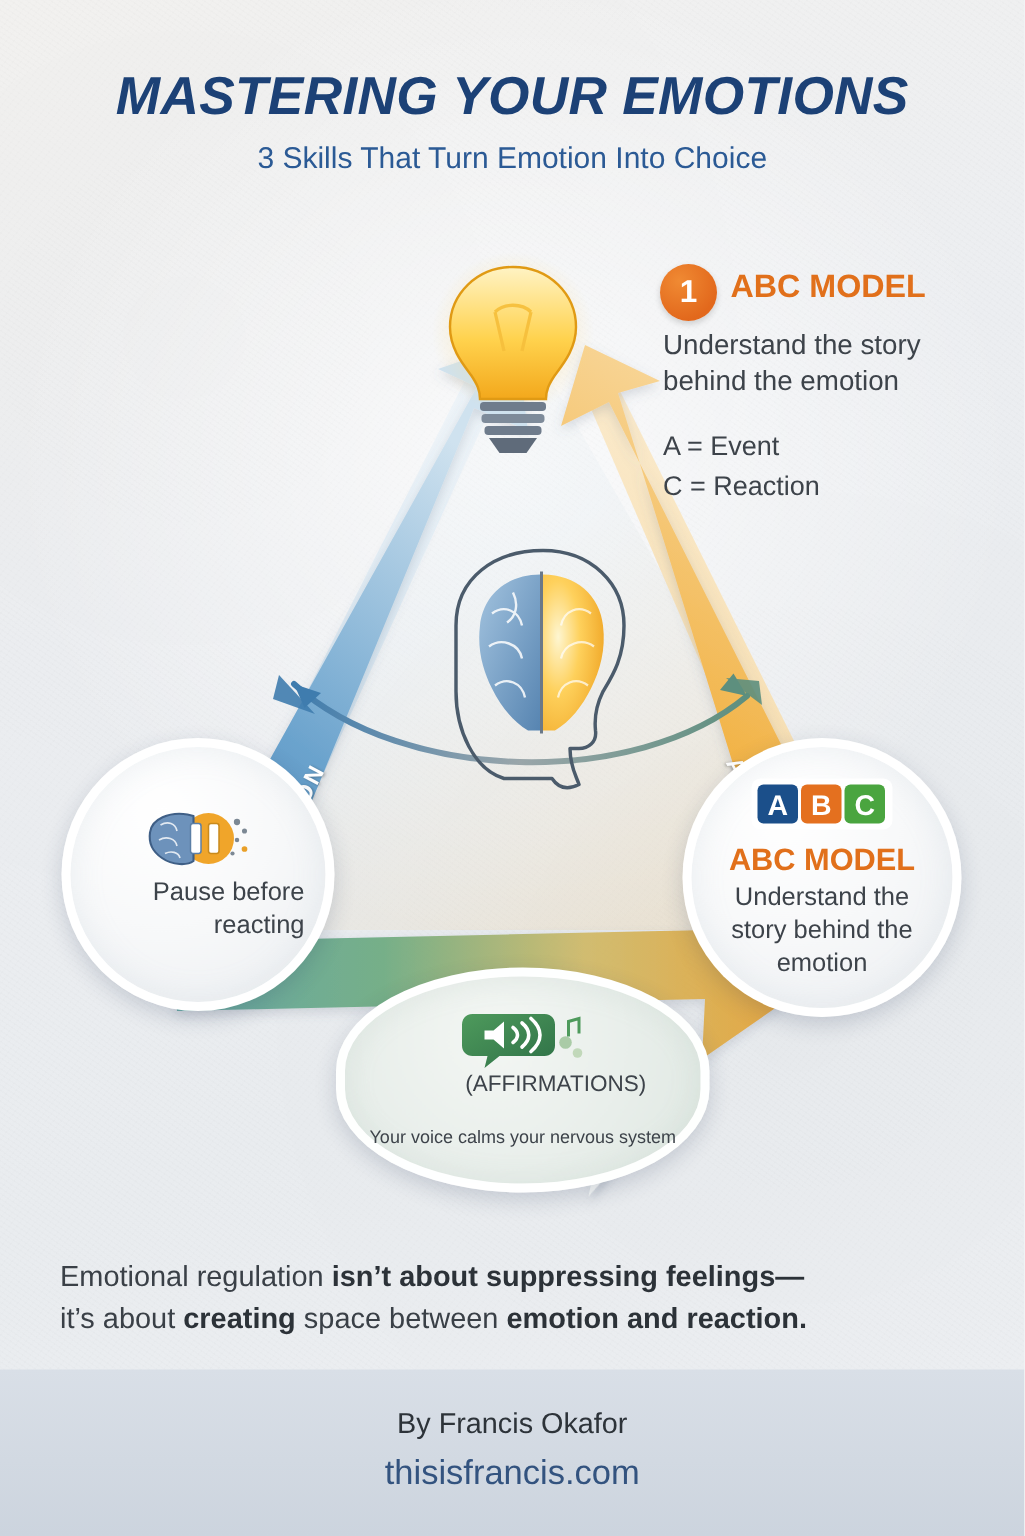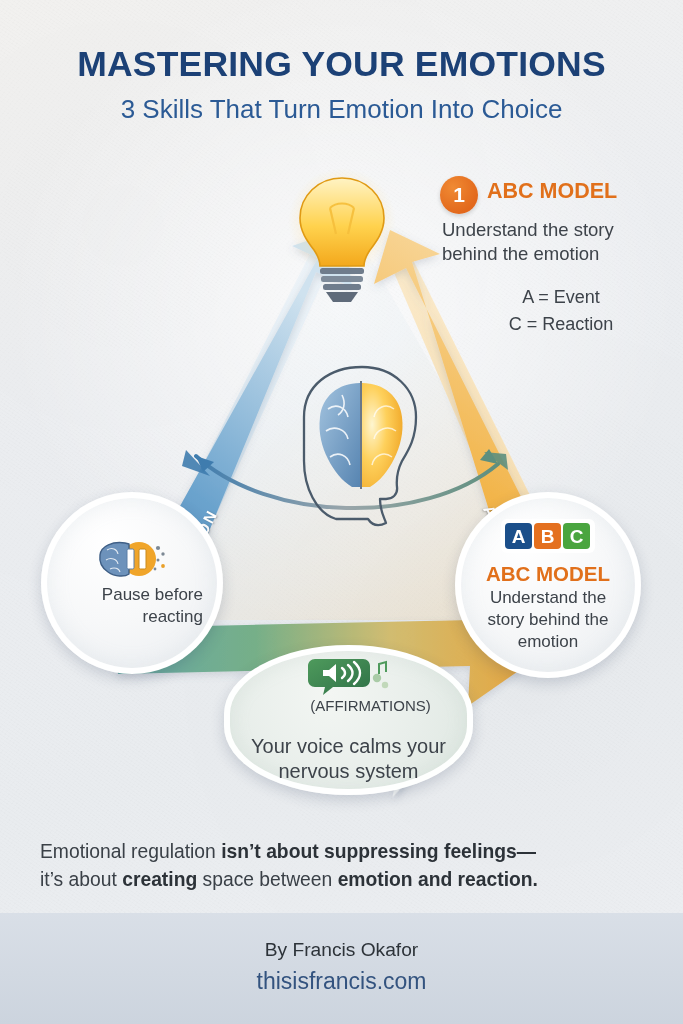--- a/index.html
+++ b/index.html
@@ -23,24 +23,24 @@
       repeating-linear-gradient(-52deg, rgba(0,0,0,.013) 0 1px, rgba(255,255,255,.018) 1px 4px),
       radial-gradient(circle at 18% 22%, rgba(0,0,0,.02), transparent 42%),
       radial-gradient(circle at 78% 66%, rgba(0,0,0,.018), transparent 45%);
     mix-blend-mode:multiply;
   }
 
   
   .header{position:absolute;top:0;left:0;right:0;text-align:center;padding-top:47px;}
   .title{
     font-size:35.5px;font-weight:bold;color:#1c4176;letter-spacing:.2px;
-    line-height:1;margin:0;
+    line-height:1;margin:0;font-style:italic;
   }
   .subtitle{
-    font-size:26px;color:#2b5a95;margin:13px 0 0 0;line-height:1;font-weight:400;
+    font-size:20px;color:#2b5a95;margin:13px 0 0 0;line-height:1;font-weight:400;
   }
 
   
   .diagram{position:absolute;left:0;top:150px;width:683px;height:700px;}
   .diagram svg{position:absolute;left:0;top:0;}
 
   .edge-label{
     position:absolute;color:#ffffff;font-weight:bold;
     text-shadow:0 1px 2px rgba(0,0,0,.28);
     white-space:nowrap;pointer-events:none;
@@ -66,21 +66,21 @@
     color:#fff;font-size:21px;font-weight:bold;
     display:flex;align-items:center;justify-content:center;
     box-shadow:0 2px 4px rgba(0,0,0,.16);
   }
   .callout-title{
     color:#e1701b;font-size:21.5px;font-weight:bold;margin-top:5px;line-height:1;
   }
   .callout-desc{
     color:#3d434a;font-size:18.5px;line-height:1.31;margin:4px 0 0 2px;width:215px;
   }
-  .callout-list{margin:18px 0 0 2px;color:#3d434a;font-size:18px;line-height:1.47;text-align:center;}
+  .callout-list{margin:18px 0 0 2px;color:#3d434a;font-size:18px;line-height:1.47;}
 
   
   .node{
     position:absolute;border-radius:50%;
     background:
       radial-gradient(circle at 36% 26%, #ffffff 0%, #f7f8f9 48%, #eaedf0 100%);
     border:6px solid rgba(255,255,255,.96);
     box-shadow:0 5px 14px rgba(40,60,90,.19), inset 0 0 22px rgba(170,185,200,.16);
     display:flex;flex-direction:column;align-items:center;justify-content:center;
     text-align:center;box-sizing:border-box;
@@ -107,21 +107,21 @@
   .bubble-tail{
     position:absolute;left:396px;top:762px;width:0;height:0;
     border-left:17px solid rgba(250,252,250,.97);
     border-top:8px solid transparent;
     border-bottom:30px solid transparent;
     transform:rotate(12deg);
     filter:drop-shadow(2px 3px 3px rgba(40,60,90,.18));
   }
   .bubble-title{color:#2f6b45;font-size:20.5px;font-weight:bold;margin-top:4px;line-height:1.05;}
   .bubble-sub{color:#3d434a;font-size:15px;margin-top:1px;margin-left:44px;}
-  .bubble-desc{color:#3d434a;font-size:20px;line-height:1.26;margin-top:20px;}
+  .bubble-desc{color:#3d434a;font-size:12px;line-height:1.26;margin-top:20px;}
 
   
   .closing{
     position:absolute;left:40px;top:838px;width:603px;text-align:left;
     color:#3a4047;font-size:19.3px;line-height:1.47;
   }
   .closing b{font-weight:bold;color:#2c3238;}
 
   
   .footer{

